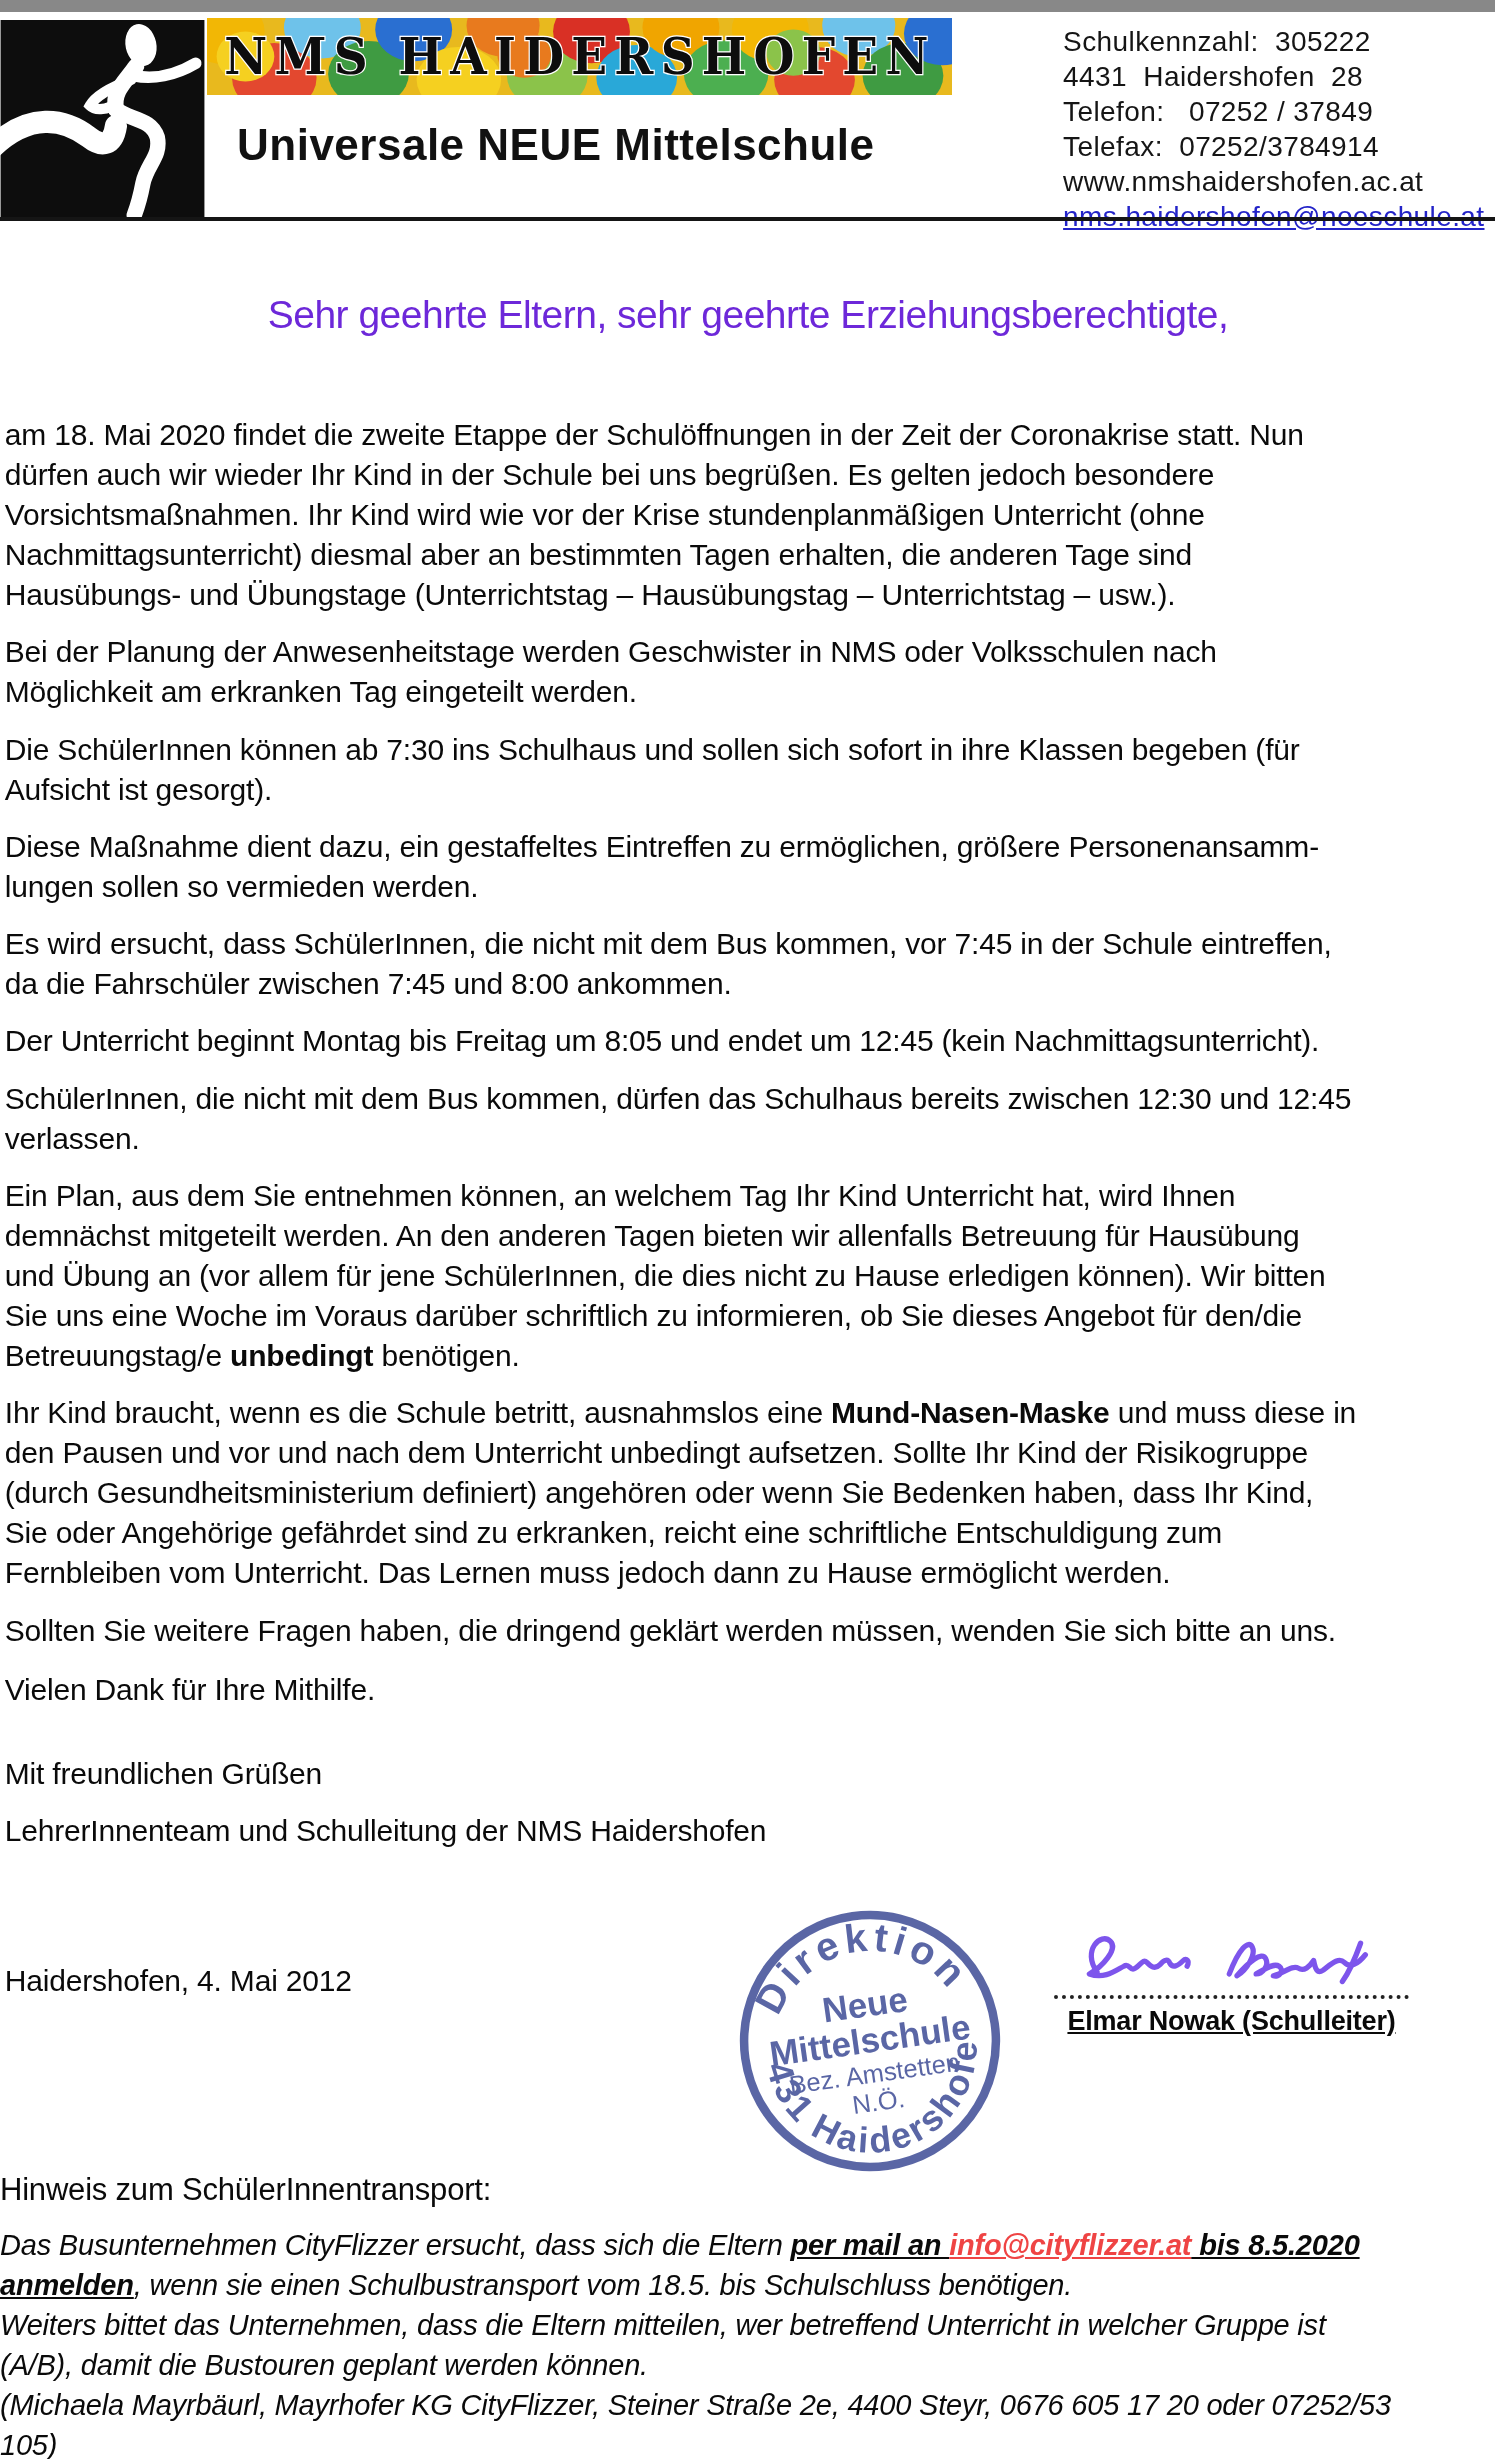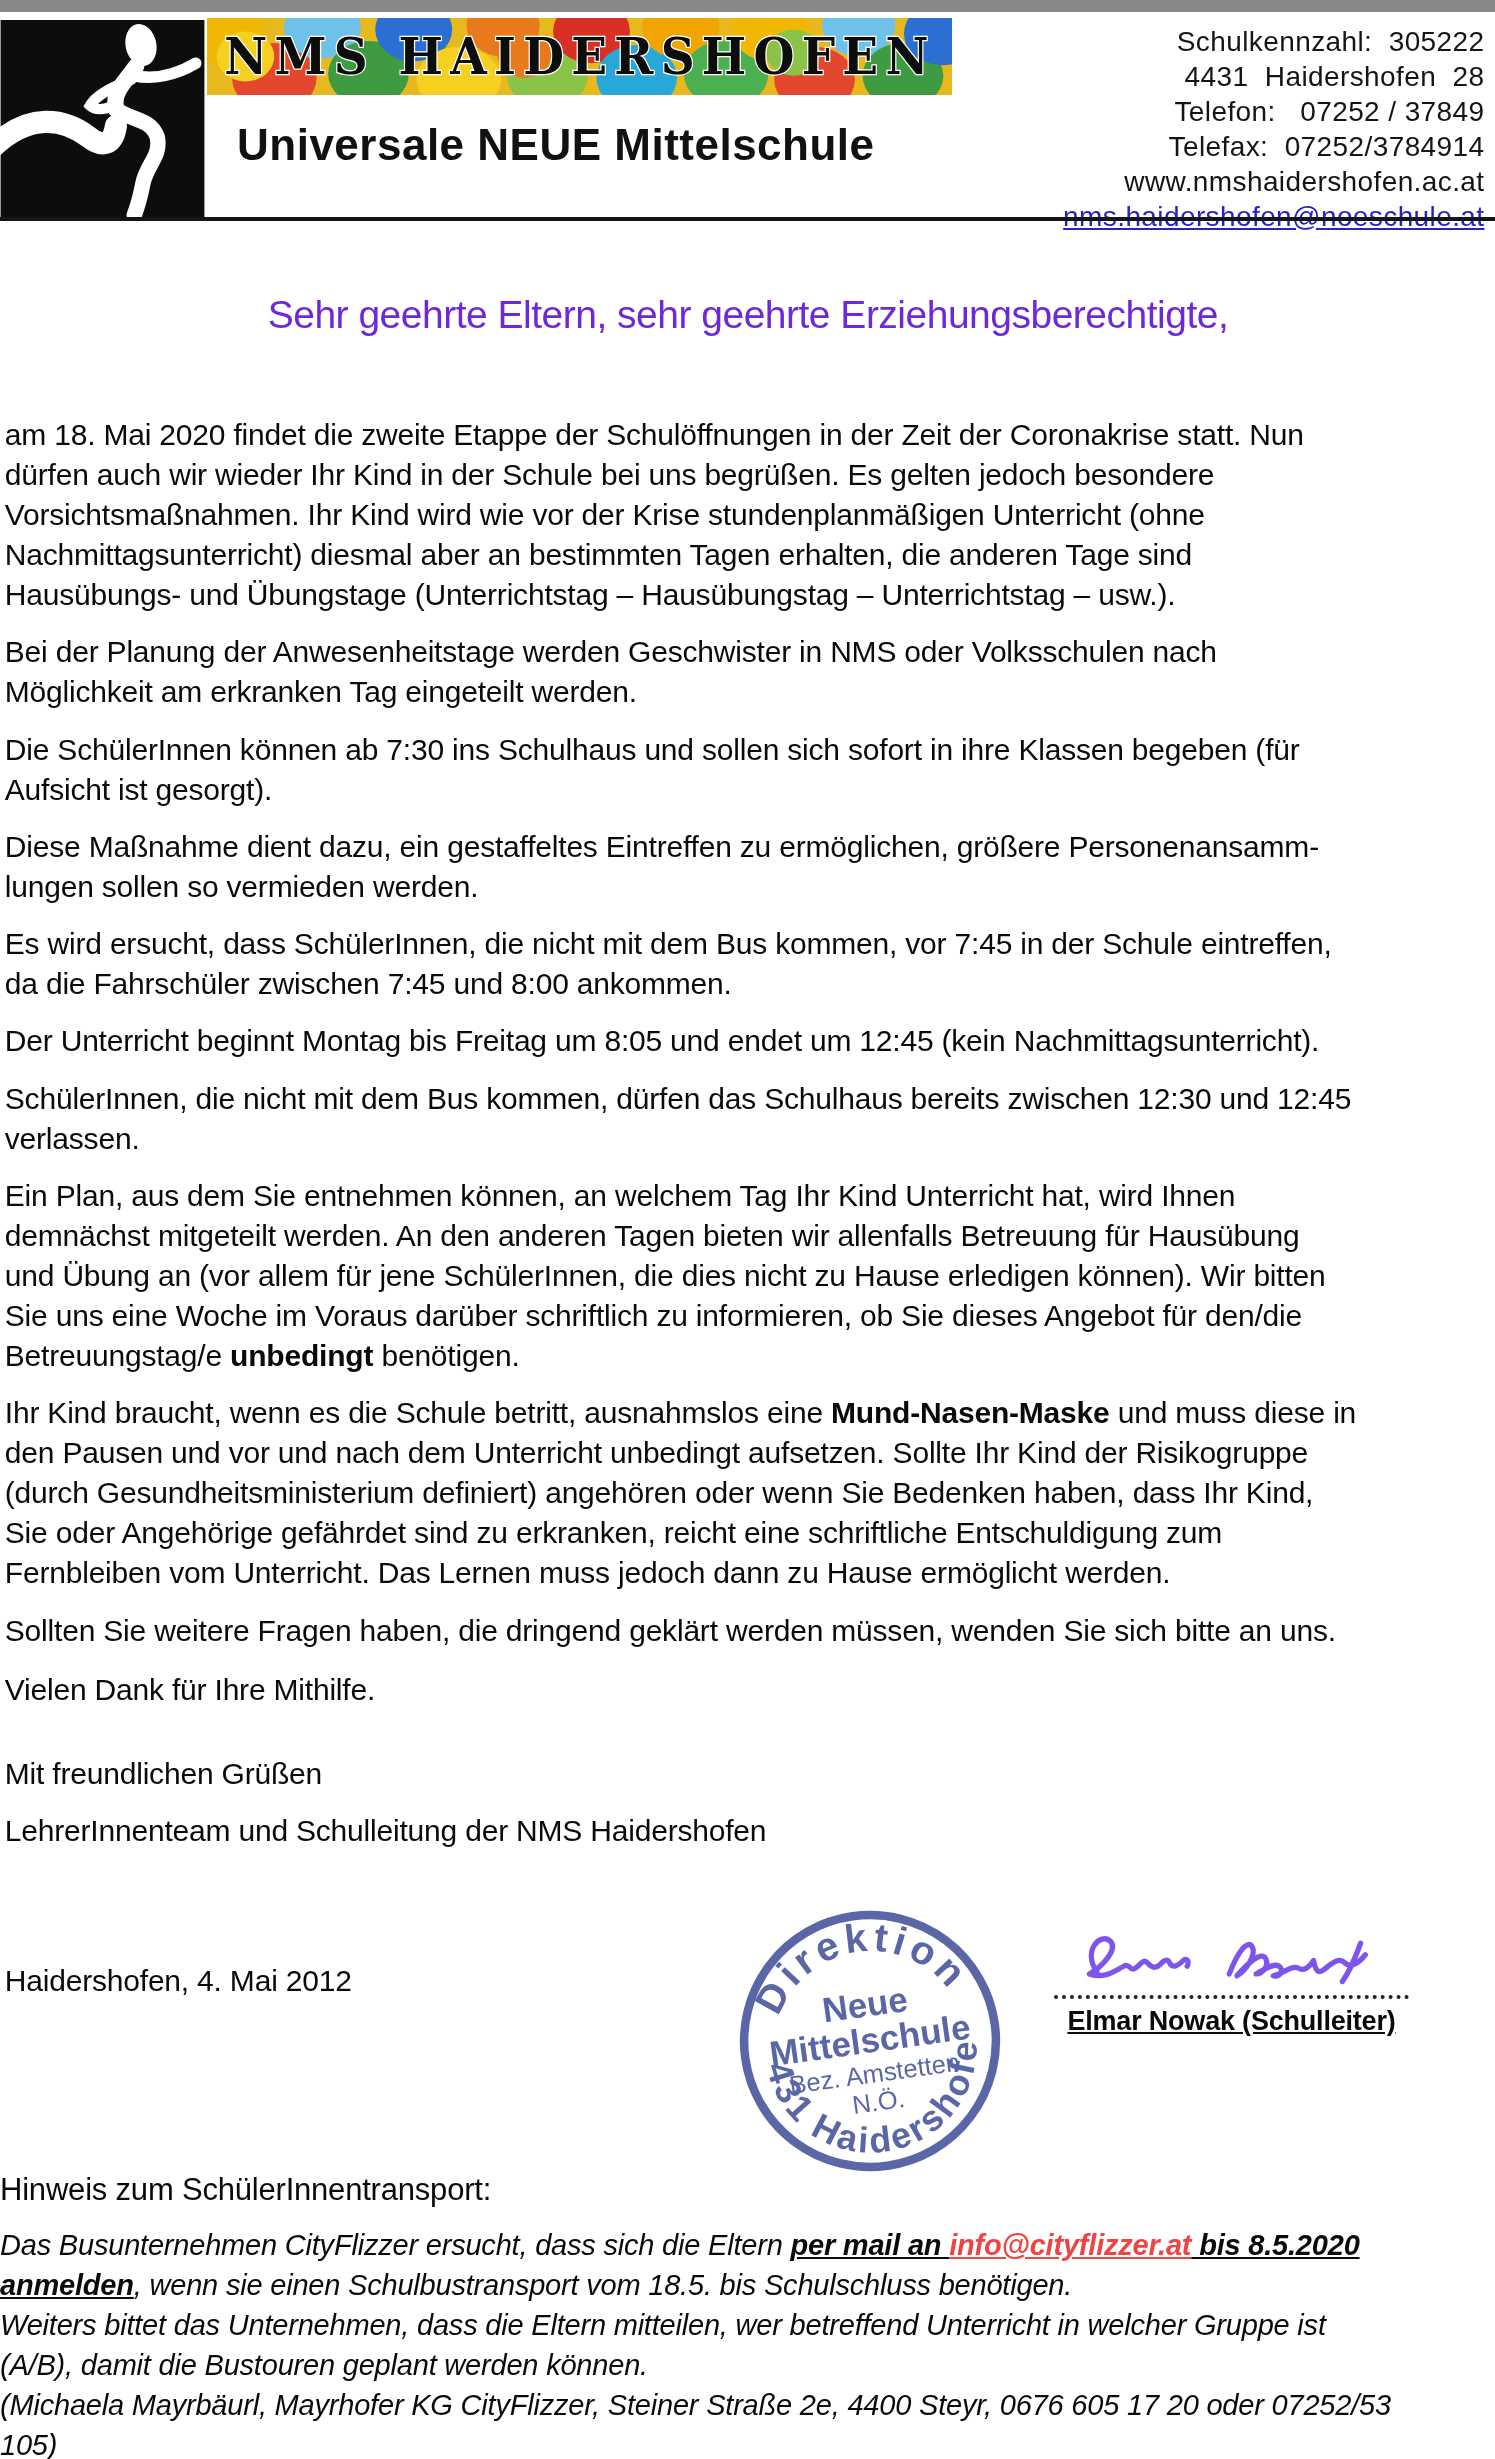--- a/index.html
+++ b/index.html
@@ -9,21 +9,21 @@
     font-family:"Liberation Sans",sans-serif;color:#0a0a0a;
   }
   
   .logo-box{position:absolute;left:0;top:7.7px;width:205px;height:200px;}
   .banner{position:absolute;left:207px;top:5.8px;width:745px;height:77px;}
   .subtitle{
     position:absolute;left:237px;top:108px;width:730px;
     font-size:44px;font-weight:bold;letter-spacing:0.5px;color:#111;
   }
   .contact{
-    position:absolute;right:11.5px;top:11.5px;text-align:right;
+    position:absolute;right:11.5px;top:11.5px;text-align:left;
     font-size:28px;line-height:35px;color:#151515;letter-spacing:0.4px;
   }
   .contact .cline{white-space:pre;}
   .contact .email{color:#2323c8;text-decoration:underline;cursor:pointer;}
   .header-rule{position:absolute;left:0;top:205px;width:1496px;height:3.8px;background:#151515;}
   
   .salutation{
     position:absolute;left:0;top:281px;width:1496px;text-align:center;
     font-size:39px;letter-spacing:-0.5px;color:#6d28d9;
   }

